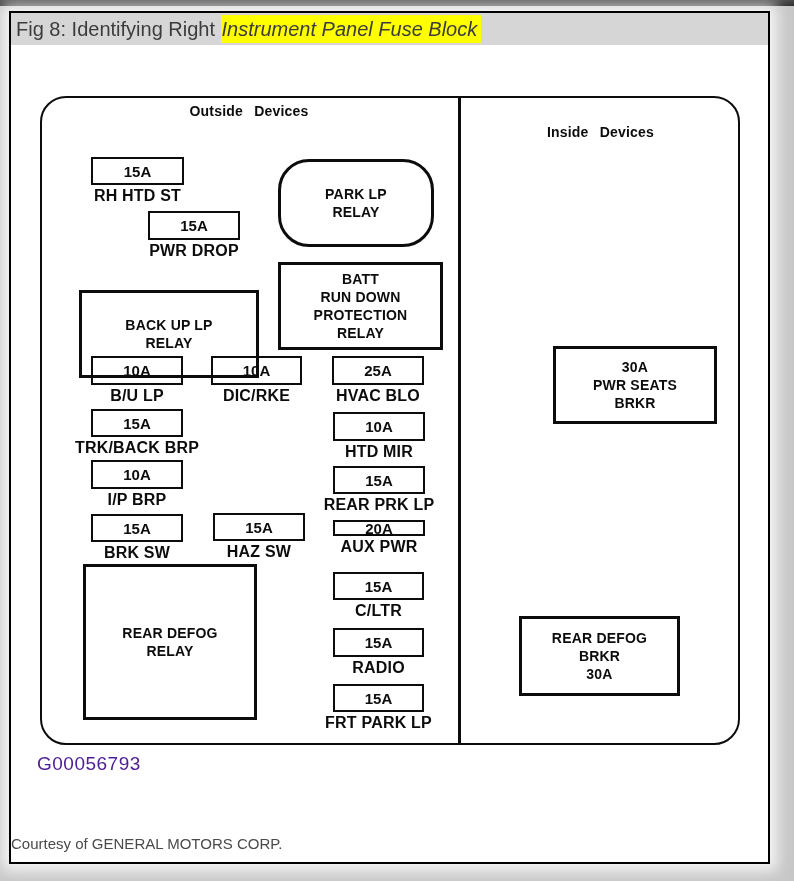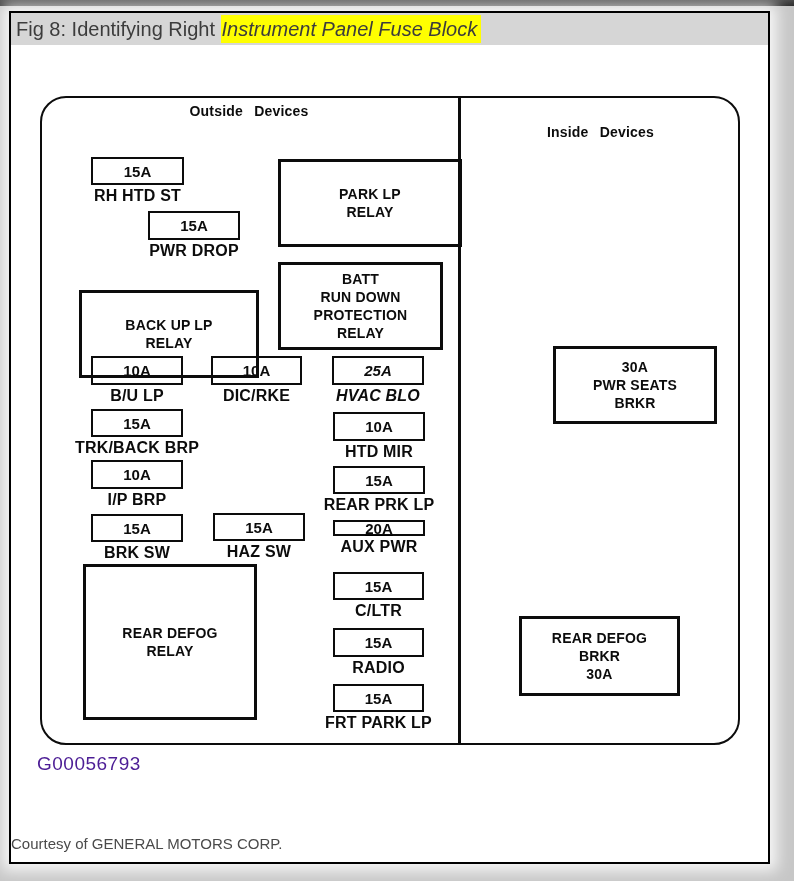--- a/index.html
+++ b/index.html
@@ -79,21 +79,21 @@
     <div class="fuse-label">PWR DROP</div>
   </div>
   <div class="fuse" style="left:80px;top:343px;width:92px;height:29px;">
     <div class="fuse-box">10A</div>
     <div class="fuse-label">B/U LP</div>
   </div>
   <div class="fuse" style="left:200px;top:343px;width:91px;height:29px;">
     <div class="fuse-box">10A</div>
     <div class="fuse-label">DIC/RKE</div>
   </div>
-  <div class="fuse" style="left:321px;top:343px;width:92px;height:29px;font-style:italic;">
+  <div class="fuse" style="left:321px;top:343px;width:92px;height:29px;">
     <div class="fuse-box">25A</div>
     <div class="fuse-label">HVAC BLO</div>
   </div>
   <div class="fuse" style="left:80px;top:396px;width:92px;height:28px;">
     <div class="fuse-box">15A</div>
     <div class="fuse-label">TRK/BACK BRP</div>
   </div>
   <div class="fuse" style="left:322px;top:399px;width:92px;height:29px;">
     <div class="fuse-box">10A</div>
     <div class="fuse-label">HTD MIR</div>
@@ -124,21 +124,21 @@
   </div>
   <div class="fuse" style="left:322px;top:615px;width:91px;height:29px;">
     <div class="fuse-box">15A</div>
     <div class="fuse-label">RADIO</div>
   </div>
   <div class="fuse" style="left:322px;top:671px;width:91px;height:28px;">
     <div class="fuse-box">15A</div>
     <div class="fuse-label">FRT PARK LP</div>
   </div>
 
-  <div class="bigbox" style="left:267px;top:146px;width:184px;height:88px;">PARK LP
+  <div class="bigbox" style="left:267px;top:146px;width:156px;height:88px;border-radius:31px;">PARK LP
 RELAY</div>
   <div class="bigbox" style="left:68px;top:250px;width:180px;height:88px;margin-top:27px;">BACK UP LP
 RELAY</div>
   <div class="bigbox" style="left:267px;top:249px;width:165px;height:88px;">BATT
 RUN DOWN
 PROTECTION
 RELAY</div>
   <div class="bigbox" style="left:72px;top:551px;width:174px;height:156px;">REAR DEFOG
 RELAY</div>
 

